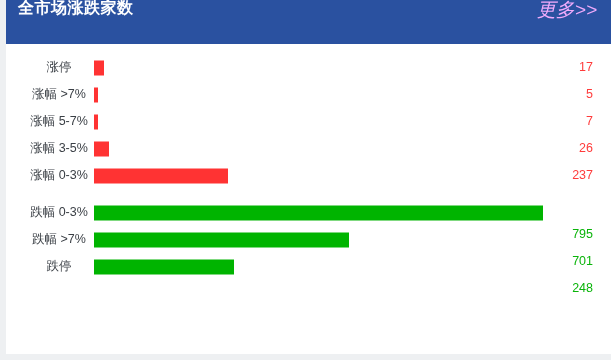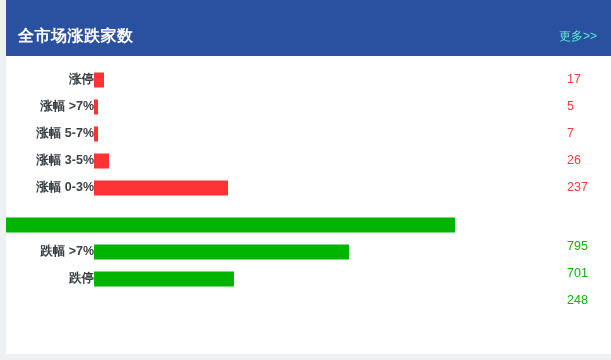--- a/index.html
+++ b/index.html
@@ -17,69 +17,69 @@
     position: absolute;
     left: 6px;
     top: 0px;
     width: 605px;
     height: 354px;
     background: #ffffff;
     overflow: hidden;
   }
   .header {
     position: relative;
-    height: 56px;
+    height: 44px;
     background: #2a51a0;
     display: flex;
-    align-items: center;
+    align-items: flex-start;
     justify-content: space-between;
-    padding: 16px 14px 0 12px;
+    padding: 0 14px 0 12px;
     box-sizing: border-box;
   }
   .header-title {
     color: #ffffff;
     font-size: 16px;
     font-weight: bold;
     letter-spacing: 0.5px;
     line-height: 1;
     white-space: nowrap;
   }
   .header-more {
-    color: #5eead4;
-    font-size: 12px;
+    color: #f0abfc;
+    font-size: 19px;
     line-height: 1;
     white-space: nowrap;
     cursor: pointer;
     text-decoration: none;
+    font-style: italic;
   }
   .chart-body {
     position: relative;
     padding-top: 10px;
     background: #ffffff;
   }
   .row {
     position: relative;
     height: 27px;
     display: flex;
     align-items: center;
   }
   .row.group-gap {
     margin-top: 10px;
   }
   .row-label {
     width: 88px;
     flex: 0 0 88px;
-    text-align: right;
+    text-align: center;
     padding-left: 18px;
     box-sizing: border-box;
     font-size: 12.5px;
     color: #3a3f45;
     white-space: nowrap;
     line-height: 1;
-    font-weight: bold;
   }
   .bar-track {
     position: relative;
     flex: 1 1 auto;
     height: 27px;
     margin-right: 8px;
   }
   .bar {
     position: absolute;
     left: 0;
@@ -89,21 +89,22 @@
   }
   .bar.up {
     background: #ff3333;
   }
   .bar.down {
     background: #00b400;
   }
   .row-value {
     width: 44px;
     flex: 0 0 44px;
-    padding-right: 10px;
+    text-align: right;
+    padding-right: 18px;
     box-sizing: border-box;
     font-size: 12.5px;
     line-height: 1;
     white-space: nowrap;
   }
   .row-value.up { color: #ff3b3b; }
   .row-value.down { color: #0ab40a; margin-top: 44px; }
 </style>
 </head>
 <body>
@@ -145,20 +146,21 @@
         <div class="row-value up">26</div>
       </div>
       <div class="row">
         <div class="row-label">涨幅 0-3%</div>
         <div class="bar-track">
           <div class="bar up" style="width: 134px;"></div>
         </div>
         <div class="row-value up">237</div>
       </div>
       <div class="row group-gap">
+        <div class="row-label">跌幅 0-3%</div>
         <div class="bar-track">
           <div class="bar down" style="width: 449px;"></div>
         </div>
         <div class="row-value down">795</div>
       </div>
       <div class="row">
         <div class="row-label">跌幅 &gt;7%</div>
         <div class="bar-track">
           <div class="bar down" style="width: 255px;"></div>
         </div>

